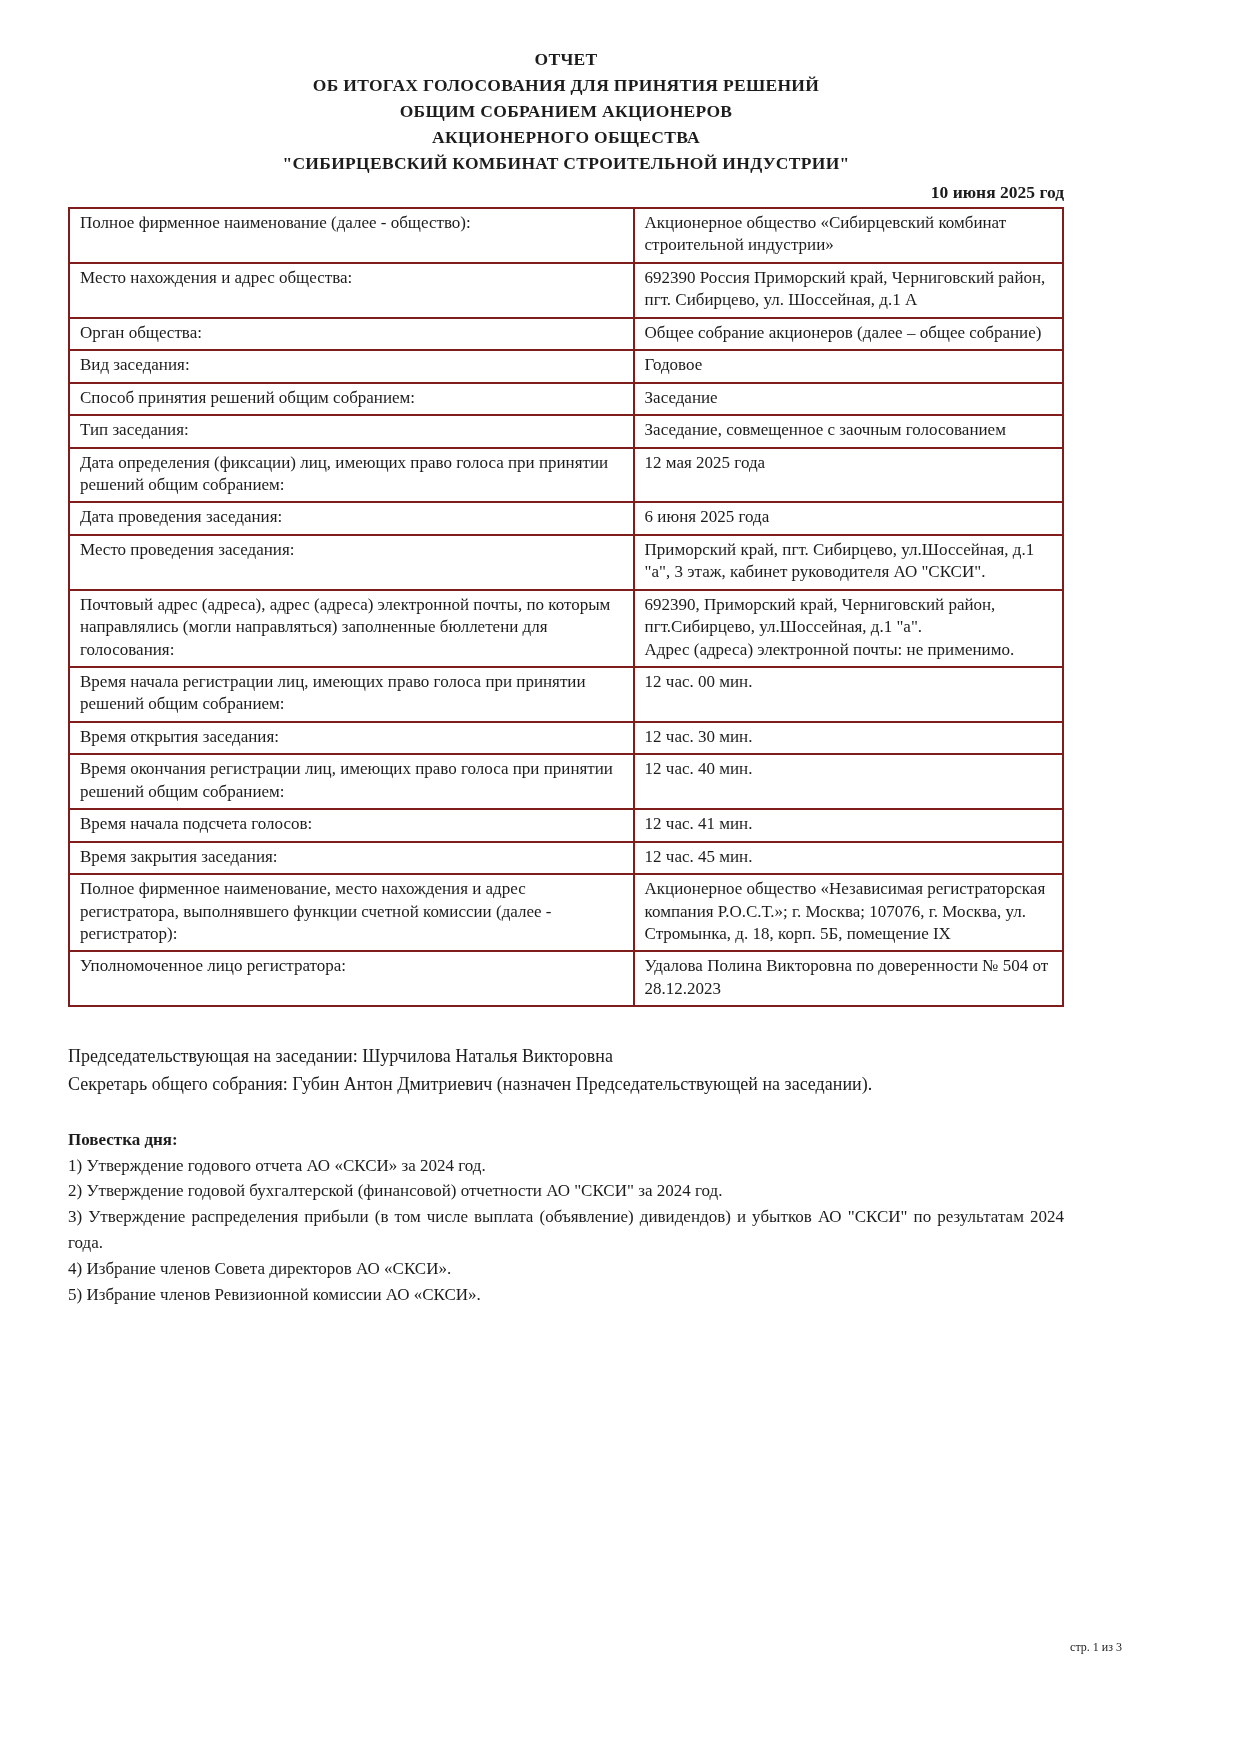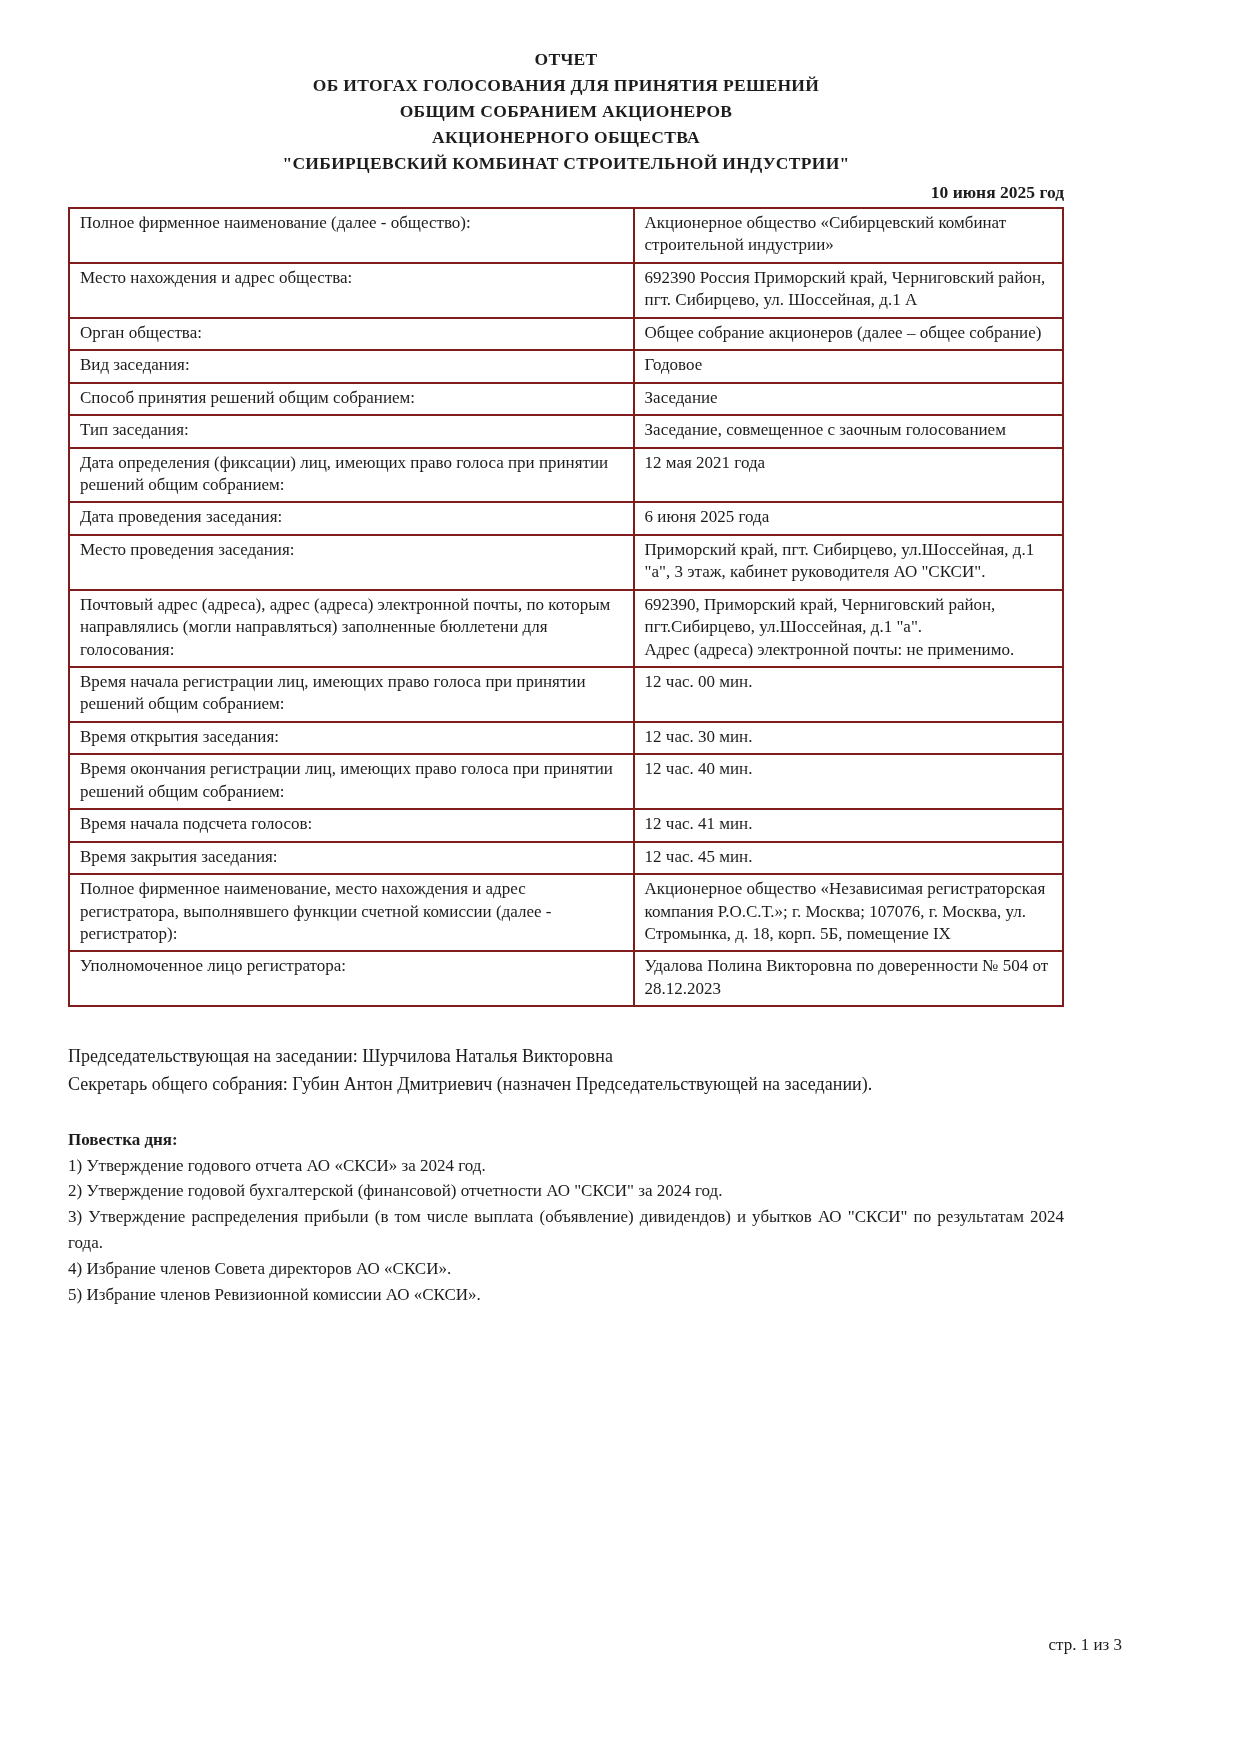--- a/index.html
+++ b/index.html
@@ -66,21 +66,21 @@
   .agenda-item {
     font-size: 17px;
     line-height: 1.52;
     text-align: justify;
   }
 
   .page-number {
     position: absolute;
     right: 118px;
     bottom: 100px;
-    font-size: 17px;
+    font-size: 12px;
   }
 </style>
 </head>
 <body>
 
 <div class="page">
 
   <header class="title-block">
     <div>ОТЧЕТ</div>
     <div>ОБ ИТОГАХ ГОЛОСОВАНИЯ ДЛЯ ПРИНЯТИЯ РЕШЕНИЙ</div>
@@ -112,21 +112,21 @@
       <tr>
         <td class="cell-label">Способ принятия решений общим собранием:</td>
         <td class="cell-value">Заседание</td>
       </tr>
       <tr>
         <td class="cell-label">Тип заседания:</td>
         <td class="cell-value">Заседание, совмещенное с заочным голосованием</td>
       </tr>
       <tr>
         <td class="cell-label">Дата определения (фиксации) лиц, имеющих право голоса при принятии решений общим собранием:</td>
-        <td class="cell-value">12 мая 2021 года</td>
+        <td class="cell-value">12 мая 2025 года</td>
       </tr>
       <tr>
         <td class="cell-label">Дата проведения заседания:</td>
         <td class="cell-value">6 июня 2025 года</td>
       </tr>
       <tr>
         <td class="cell-label">Место проведения заседания:</td>
         <td class="cell-value">Приморский край, пгт. Сибирцево, ул.Шоссейная, д.1 "а", 3 этаж, кабинет руководителя АО "СКСИ".</td>
       </tr>
       <tr>

